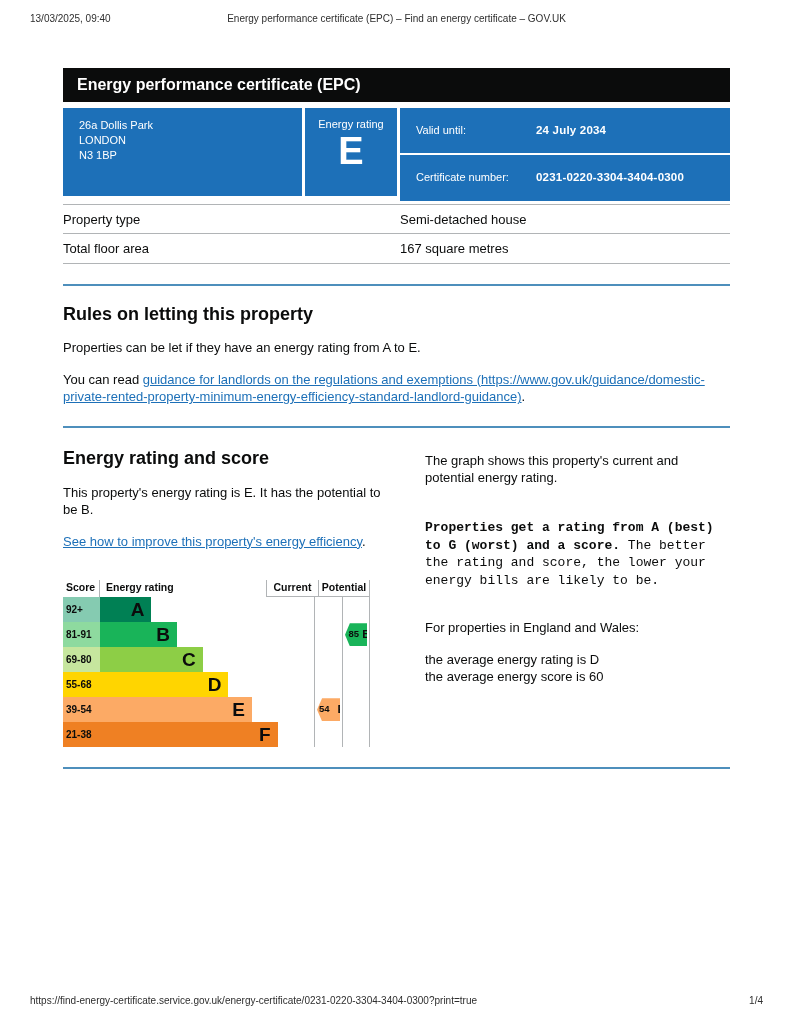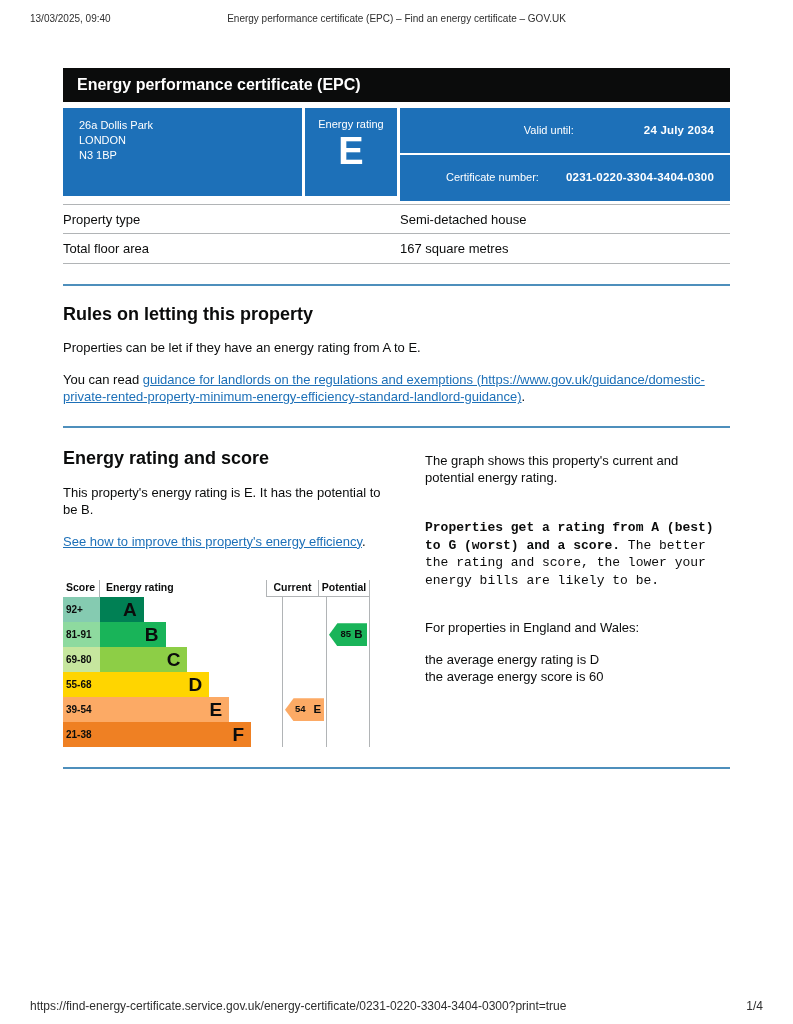--- a/index.html
+++ b/index.html
@@ -15,35 +15,35 @@
     width:793px;height:1024px;position:relative;overflow:hidden;
     background:#ffffff;color:var(--ink);
     font-family:"Liberation Sans","DejaVu Sans",sans-serif;
     font-size:13px;line-height:1.35;
   }
   
   .print-header{position:absolute;top:12px;left:30px;right:30px;height:14px;
     font-size:10px;color:#2e2e2e;}
   .print-header .date{position:absolute;left:0;top:0;}
   .print-header .doc-title{display:block;text-align:center;}
-  .print-footer{position:absolute;bottom:10px;left:30px;right:30px;
-    font-size:12px;color:#2e2e2e;display:flex;justify-content:space-between;}
+  .print-footer{position:absolute;bottom:17px;left:30px;right:30px;
+    font-size:10px;color:#2e2e2e;display:flex;justify-content:space-between;}
   
   .content{position:absolute;left:63px;right:63px;top:68px;}
   .epc-title-bar{background:var(--ink);color:#ffffff;padding:8px 14px;margin:0;}
   .epc-title-bar h1{margin:0;font-size:16px;line-height:1.1;font-weight:bold;}
   
   .summary-panel{display:flex;margin-top:6px;height:88px;background:#fff;}
   .summary-panel .box{background:var(--brand-blue);color:#fff;}
   .address-box{flex:0 0 239px;padding:10px 16px;font-size:11px;line-height:1.4;margin-right:3px;}
   .rating-box{flex:0 0 92px;text-align:center;padding-top:9px;font-size:11px;margin-right:3px;}
   .rating-box .big-letter{display:block;font-size:38px;font-weight:bold;line-height:1.05;margin-top:1px;}
   .validity-box{flex:1;display:flex;flex-direction:column;}
   .validity-row{background:var(--brand-blue);color:#fff;flex:1;display:flex;align-items:center;
-    padding:15px 16px;font-size:11px;justify-content:flex-end;}
+    padding:15px 16px;font-size:11px;}
   .validity-row + .validity-row{margin-top:2px;}
   .validity-row .lbl{flex:0 0 120px;}
   .validity-row .val{font-weight:bold;font-size:11.5px;letter-spacing:.2px;}
   
   .facts{margin-top:8px;}
   .facts .frow{display:flex;border-bottom:1px solid var(--border-gray);padding:6px 0 5px 0;}
   .facts .frow:first-child{border-top:1px solid var(--border-gray);}
   .facts .flabel{flex:0 0 337px;}
   .facts .fvalue{flex:1;}
   
@@ -67,21 +67,21 @@
   .epc-head .h-rating{flex:1;padding-left:6px;}
   .epc-head .h-cur,.epc-head .h-pot{width:52px;text-align:center;
     border-left:1px solid var(--border-gray);border-bottom:1px solid var(--border-gray);}
   .epc-head .h-pot{border-right:1px solid var(--border-gray);}
   .epc-row{display:flex;height:25px;}
   .epc-score{width:37px;display:flex;align-items:center;padding-left:3px;
     font-weight:bold;font-size:10px;}
   .epc-barcol{flex:1;background:#fff;}
   .epc-bar{height:100%;display:flex;align-items:center;justify-content:flex-end;
     padding-right:7px;font-size:19px;font-weight:bold;color:var(--ink);}
-  .epc-cell{width:44px;position:relative;border-left:1px solid var(--border-gray);}
+  .epc-cell{width:28px;position:relative;border-left:1px solid var(--border-gray);}
   .epc-cell.last{border-right:1px solid var(--border-gray);}
   .epc-row.bottom .epc-cell{border-bottom:1px solid var(--border-gray);}
   .epc-arrow{position:absolute;top:1px;bottom:1px;left:2px;right:2px;
     clip-path:polygon(0 50%,22% 0,100% 0,100% 100%,22% 100%);
     display:flex;align-items:center;justify-content:center;gap:3px;
     font-weight:bold;color:var(--ink);padding-left:7px;}
   .epc-arrow .num{font-size:9.5px;}
   .epc-arrow .ltr{font-size:11.5px;}
   .bold{font-weight:bold;}
 </style>

